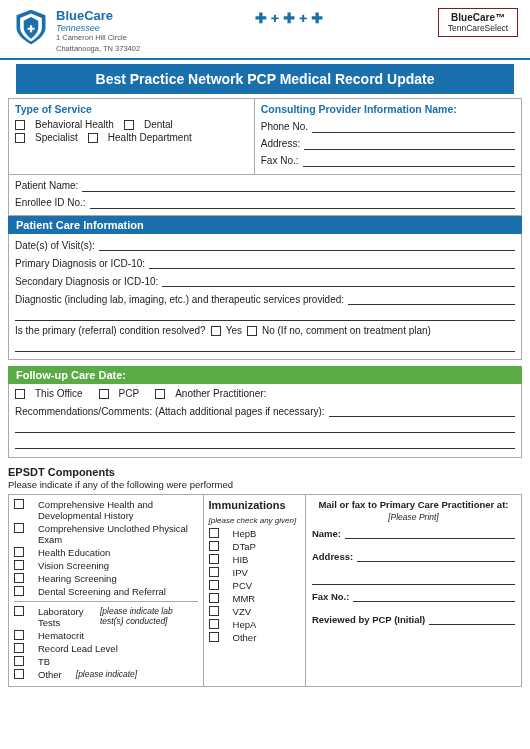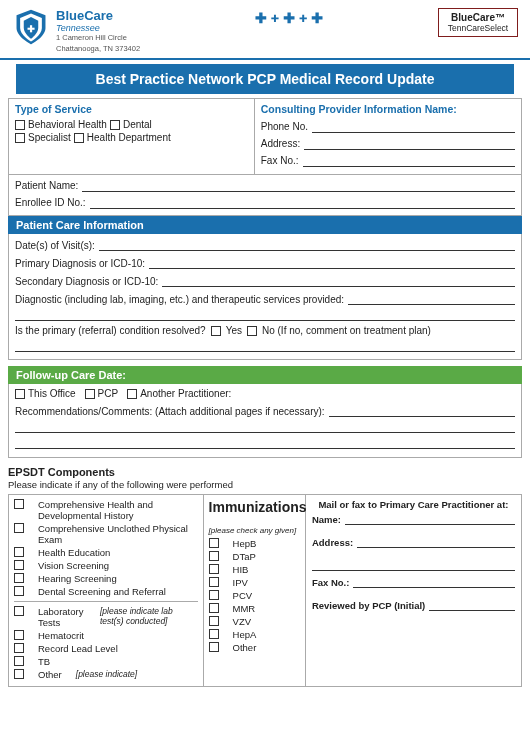--- a/index.html
+++ b/index.html
@@ -137,21 +137,21 @@
     }
     .col-header {
       font-size: 10.5px;
       font-weight: bold;
       color: #1a6fad;
       margin-bottom: 4px;
     }
     .checkbox-row {
       display: flex;
       align-items: center;
-      gap: 3px;
+      gap: 10px;
       margin-bottom: 2px;
       font-size: 10px;
     }
     .checkbox-box {
       width: 10px;
       height: 10px;
       border: 1px solid #333;
       display: inline-block;
       flex-shrink: 0;
     }
@@ -496,21 +496,21 @@
             <span>TB</span>
           </div>
           <div class="cb-item">
             <span class="checkbox-box"></span>
             <span>Other</span>
             <span class="small-italic">[please indicate]</span>
           </div>
         </div>
 
         <div class="epsdt-col2">
-          <div style="font-weight:bold; font-size:14px; margin-bottom:11px;">Immunizations</div>
+          <div style="font-weight:bold; font-size:11px; margin-bottom:5px;">Immunizations</div>
           <div style="font-size:8px; font-style:italic; margin-bottom:3px;">[please check any given]</div>
           <div class="cb-item">
             <span class="checkbox-box"></span>
             <span>HepB</span>
           </div>
           <div class="cb-item">
             <span class="checkbox-box"></span>
             <span>DTaP</span>
           </div>
           <div class="cb-item">
@@ -538,20 +538,21 @@
             <span>HepA</span>
           </div>
           <div class="cb-item">
             <span class="checkbox-box"></span>
             <span>Other</span>
           </div>
         </div>
 
         <div class="epsdt-col3">
           <div class="epsdt-col3-header">Mail or fax to Primary Care Practitioner at:</div>
+          <div class="epsdt-col3-subheader">[Please Print]</div>
           <div class="epsdt-field">
             <span class="epsdt-field-label">Name:</span>
             <div class="epsdt-field-underline"></div>
           </div>
           <div class="epsdt-field">
             <span class="epsdt-field-label">Address:</span>
             <div class="epsdt-field-underline"></div>
           </div>
           <div class="epsdt-field-underline" style="margin-bottom:4px;"></div>
           <div class="epsdt-field">

